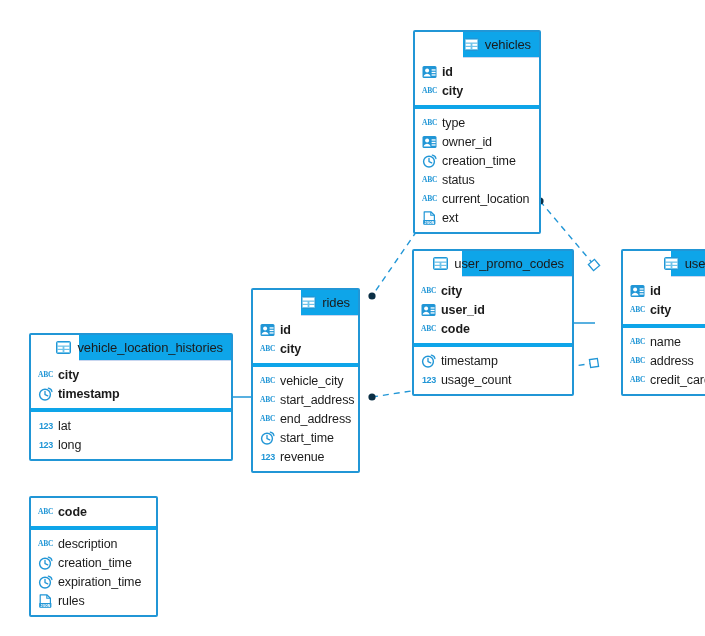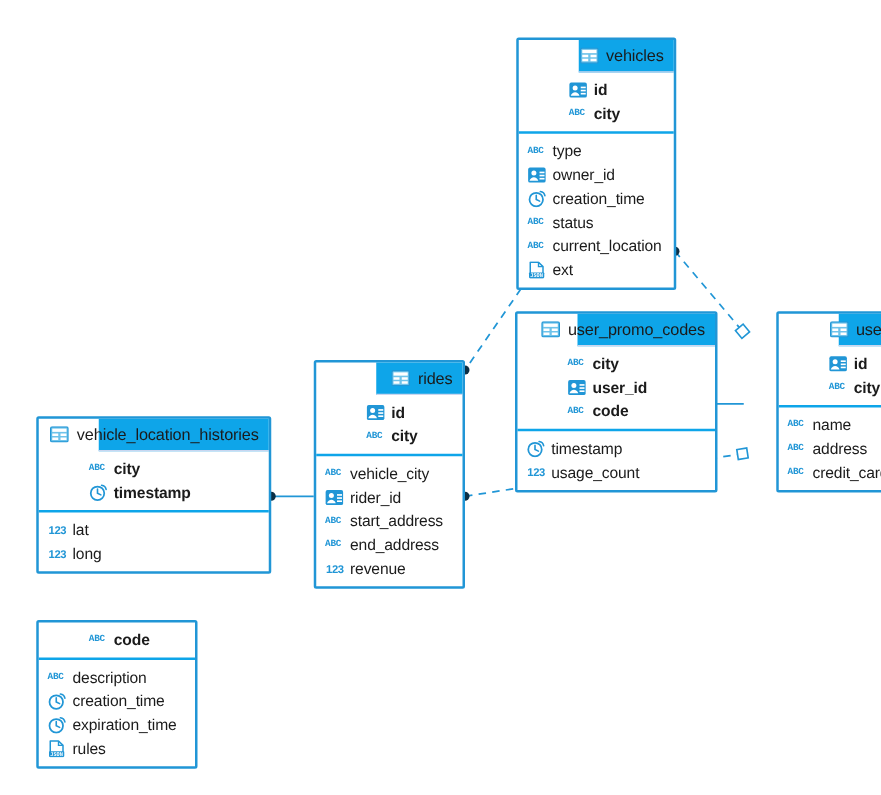--- a/index.html
+++ b/index.html
@@ -33,41 +33,40 @@
     font-size:13px;
     color:#1b1b1b;
     letter-spacing:-0.1px;
     white-space:nowrap;
   }
   .field-group{
     box-sizing:border-box;
     padding:4px 0 5px 0;
   }
   .field-group.pk{
-    border-bottom:2px solid #0ea5e9;
-    padding-left:33px;
+    border-bottom:4px solid #0ea5e9;
   }
   .field-row{
     display:flex;align-items:center;gap:5px;
     height:19px;
     padding:0 7px;
     white-space:nowrap;
   }
   .field-name{
     font-size:12.5px;
     color:#1b1b1b;
     letter-spacing:-0.1px;
   }
   .field-row.key .field-name{font-weight:bold;}
 
   
   .ico{display:inline-block;flex:0 0 auto;line-height:0;}
   .ico svg{display:block;}
   .ico-abc{
-    font-family:Liberation Mono, monospace;
+    font-family:Liberation Serif, serif;
     font-size:7.5px;font-weight:bold;color:#2196d6;
     line-height:14px;height:14px;width:15px;
     letter-spacing:-0.2px;text-align:left;
   }
   .ico-num{
     font-family:"Liberation Sans","DejaVu Sans",sans-serif;
     font-size:9px;font-weight:bold;color:#2196d6;
     line-height:14px;height:14px;width:15px;
     letter-spacing:-0.3px;text-align:right;
   }
@@ -274,21 +273,21 @@
         <div class="field-row">
           <span class="ico ico-abc">ABC</span>
           <span class="field-name">address</span>
         </div>
         <div class="field-row">
           <span class="ico ico-abc">ABC</span>
           <span class="field-name">credit_card</span>
         </div>
       </div>
     </div>
-    <div class="table-node" style="left: 251px; top: 288px; width: 121px;">
+    <div class="table-node" style="left: 251px; top: 288px; width: 109px;">
       <div class="tbl-header">
         <span class="ico">
           <svg width="15" height="13" viewBox="0 0 15 13">
             <rect x="0.5" y="0.5" width="14" height="12" rx="1.2" fill="#6fc3ea" stroke="#2196d6"></rect>
             <rect x="1.8" y="1.9" width="11.4" height="2.6" fill="#ffffff"></rect>
             <rect x="1.8" y="5.8" width="4.8" height="2.0" fill="#ffffff"></rect>
             <rect x="8.4" y="5.8" width="4.8" height="2.0" fill="#ffffff"></rect>
             <rect x="1.8" y="9.0" width="4.8" height="2.0" fill="#ffffff"></rect>
             <rect x="8.4" y="9.0" width="4.8" height="2.0" fill="#ffffff"></rect>
           </svg>
@@ -313,47 +312,44 @@
           <span class="ico ico-abc">ABC</span>
           <span class="field-name">city</span>
         </div>
       </div>
       <div class="field-group">
         <div class="field-row">
           <span class="ico ico-abc">ABC</span>
           <span class="field-name">vehicle_city</span>
         </div>
         <div class="field-row">
-          <span class="ico">
-            <svg width="15" height="14" viewBox="0 0 15 14">
-              <rect x="0.5" y="1" width="14" height="12" rx="1.5" fill="#2196d6"></rect>
-              <circle cx="5.1" cy="5.4" r="2.0" fill="#ffffff"></circle>
-              <path d="M1.6 11.6c0.5-2.0 2.0-2.9 3.5-2.9s3.0 0.9 3.5 2.9z" fill="#ffffff"></path>
-              <rect x="9.6" y="4.3" width="4.0" height="1.3" fill="#ffffff"></rect>
-              <rect x="9.6" y="6.8" width="4.0" height="1.3" fill="#ffffff"></rect>
-              <rect x="9.6" y="9.3" width="4.0" height="1.3" fill="#ffffff"></rect>
-            </svg>
-          </span>
-          <span class="field-name">rider_id</span>
-        </div>
-        <div class="field-row">
           <span class="ico ico-abc">ABC</span>
           <span class="field-name">start_address</span>
         </div>
         <div class="field-row">
           <span class="ico ico-abc">ABC</span>
           <span class="field-name">end_address</span>
+        </div>
+        <div class="field-row">
+          <span class="ico">
+            <svg width="15" height="14" viewBox="0 0 15 14">
+              <circle cx="7.0" cy="7.6" r="5.4" fill="#ffffff" stroke="#2196d6" stroke-width="1.4"></circle>
+              <path d="M7.0 4.3 L7.0 7.6 L9.7 8.9" fill="none" stroke="#2196d6" stroke-width="1.3" stroke-linecap="round"></path>
+              <path d="M10.3 1.2 c2.0 0.3 3.3 1.6 3.6 3.3" fill="none" stroke="#2196d6" stroke-width="1.3" stroke-linecap="round"></path>
+            </svg>
+          </span>
+          <span class="field-name">start_time</span>
         </div>
         <div class="field-row">
           <span class="ico ico-num">123</span>
           <span class="field-name">revenue</span>
         </div>
       </div>
     </div>
-    <div class="table-node" style="left: 29px; top: 333px; width: 188px;">
+    <div class="table-node" style="left: 29px; top: 333px; width: 204px;">
       <div class="tbl-header">
         <span class="ico">
           <svg width="15" height="13" viewBox="0 0 15 13">
             <rect x="0.5" y="0.5" width="14" height="12" rx="1.2" fill="#6fc3ea" stroke="#2196d6"></rect>
             <rect x="1.8" y="1.9" width="11.4" height="2.6" fill="#ffffff"></rect>
             <rect x="1.8" y="5.8" width="4.8" height="2.0" fill="#ffffff"></rect>
             <rect x="8.4" y="5.8" width="4.8" height="2.0" fill="#ffffff"></rect>
             <rect x="1.8" y="9.0" width="4.8" height="2.0" fill="#ffffff"></rect>
             <rect x="8.4" y="9.0" width="4.8" height="2.0" fill="#ffffff"></rect>
           </svg>

